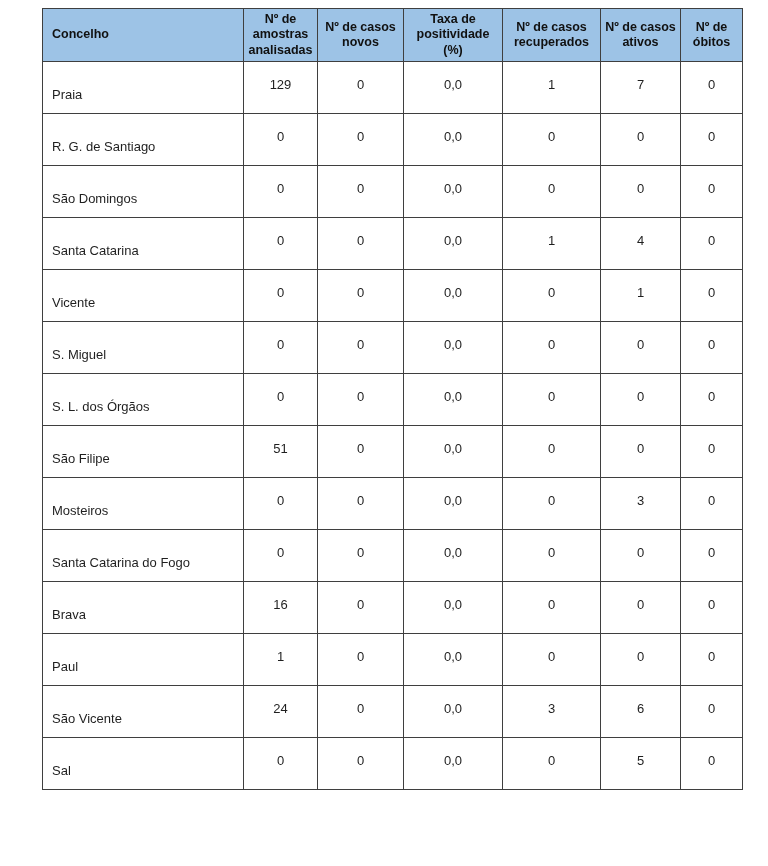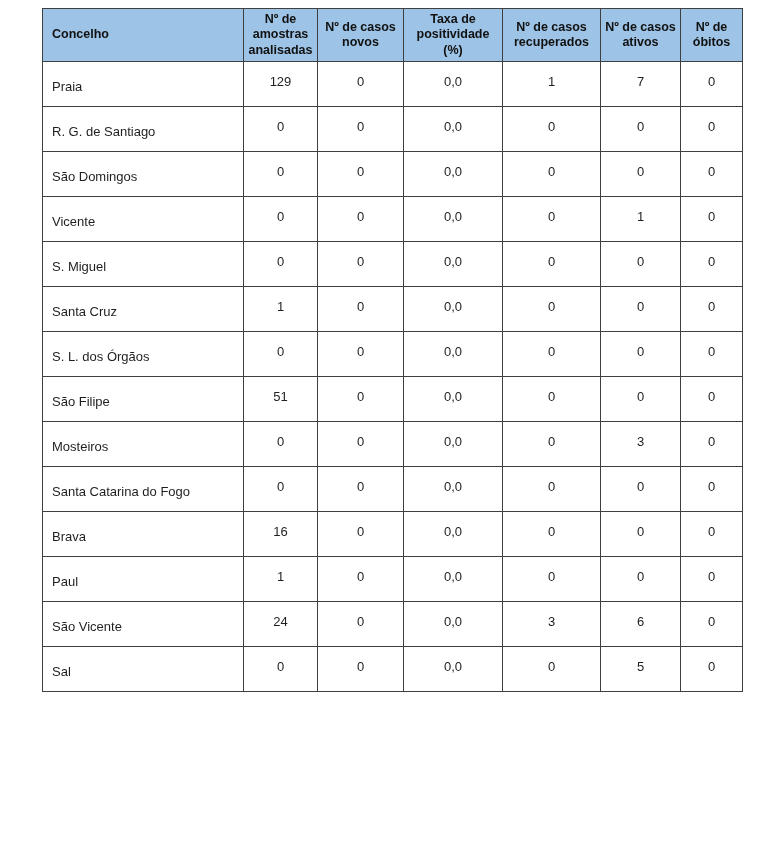--- a/index.html
+++ b/index.html
@@ -49,21 +49,21 @@
     margin-left: 11px;
   }
   table.report tbody td {
     font-size: 13px;
     height: 32px;
     background: #ffffff;
   }
   table.report tbody td.label-cell {
     text-align: left;
     vertical-align: middle;
-    padding: 8px 4px 3px 9px;
+    padding: 16px 4px 3px 9px;
   }
   table.report tbody td.num-cell {
     text-align: center;
     vertical-align: middle;
     padding: 3px 2px 9px 2px;
   }
 </style>
 </head>
 <body>
 
@@ -111,40 +111,40 @@
         <tr>
           <td class="label-cell">São Domingos</td>
           <td class="num-cell">0</td>
           <td class="num-cell">0</td>
           <td class="num-cell">0,0</td>
           <td class="num-cell">0</td>
           <td class="num-cell">0</td>
           <td class="num-cell">0</td>
         </tr>
         <tr>
+          <td class="label-cell">Santa Catarina</td>
+          <td class="num-cell">0</td>
+          <td class="num-cell">0</td>
+          <td class="num-cell">0,0</td>
+          <td class="num-cell">1</td>
+          <td class="num-cell">4</td>
+          <td class="num-cell">0</td>
+        </tr>
+        <tr>
           <td class="label-cell">Vicente</td>
           <td class="num-cell">0</td>
           <td class="num-cell">0</td>
           <td class="num-cell">0,0</td>
           <td class="num-cell">0</td>
           <td class="num-cell">1</td>
           <td class="num-cell">0</td>
         </tr>
         <tr>
           <td class="label-cell">S. Miguel</td>
           <td class="num-cell">0</td>
-          <td class="num-cell">0</td>
-          <td class="num-cell">0,0</td>
-          <td class="num-cell">0</td>
-          <td class="num-cell">0</td>
-          <td class="num-cell">0</td>
-        </tr>
-        <tr>
-          <td class="label-cell">Santa Cruz</td>
-          <td class="num-cell">1</td>
           <td class="num-cell">0</td>
           <td class="num-cell">0,0</td>
           <td class="num-cell">0</td>
           <td class="num-cell">0</td>
           <td class="num-cell">0</td>
         </tr>
         <tr>
           <td class="label-cell">S. L. dos Órgãos</td>
           <td class="num-cell">0</td>
           <td class="num-cell">0</td>

